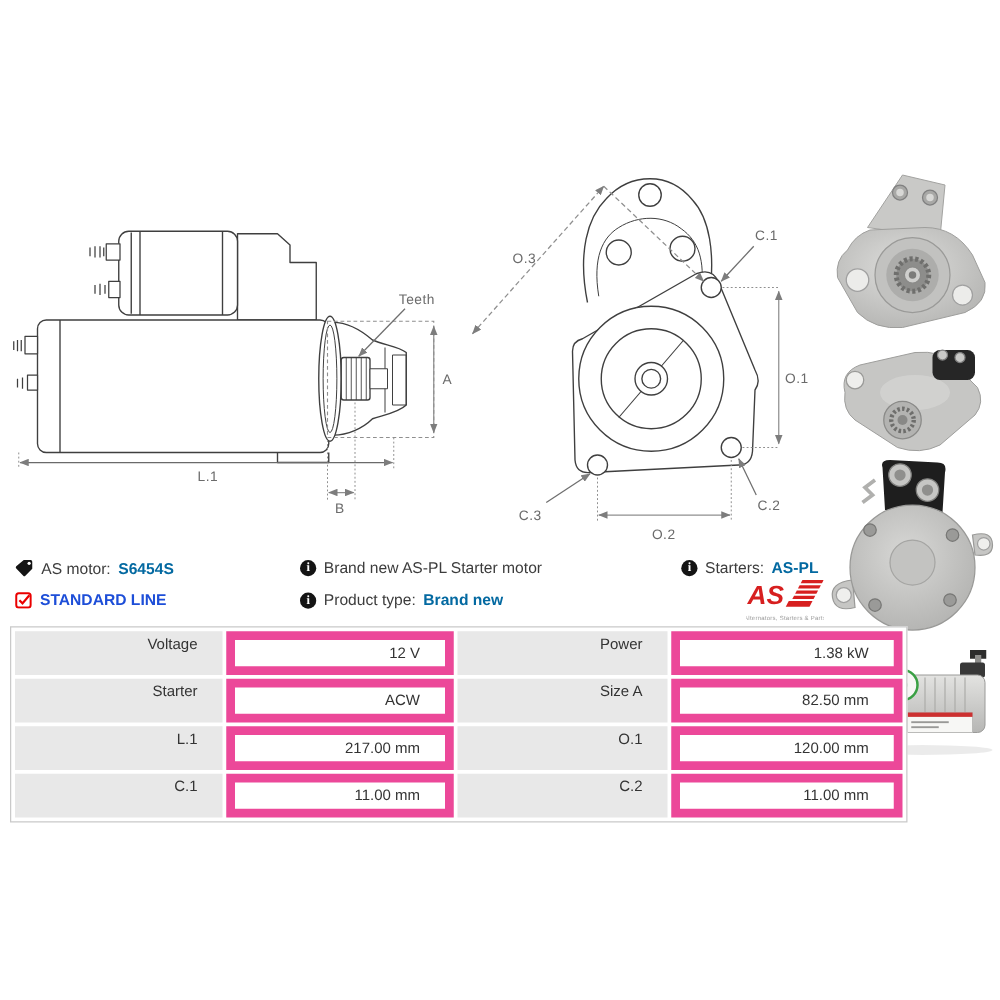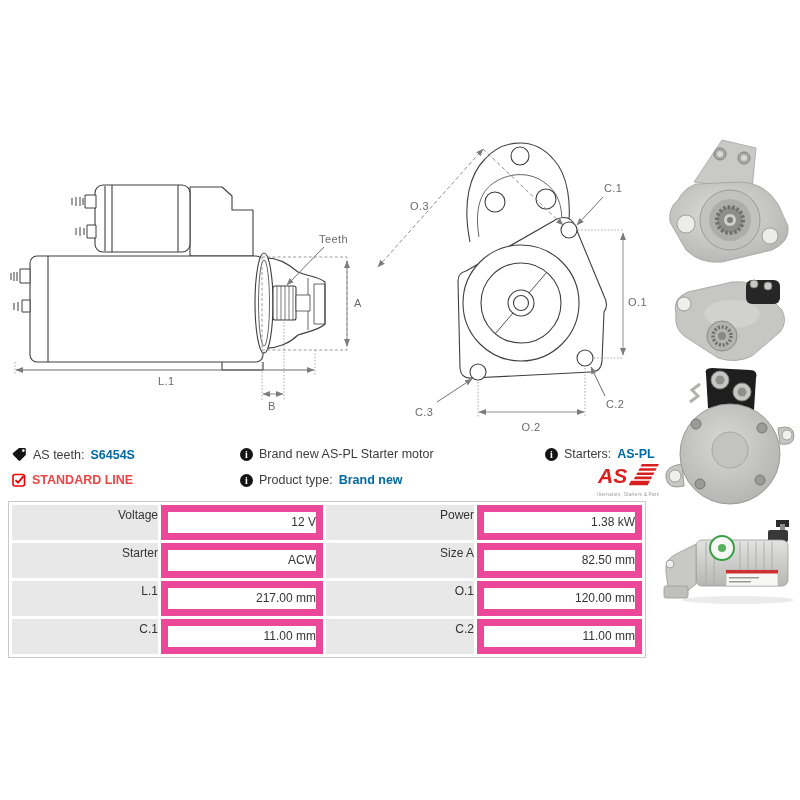--- a/index.html
+++ b/index.html
@@ -4,29 +4,29 @@
 <style>
   html,body{margin:0;padding:0;}
   body{
     width:800px;height:800px;background:#ffffff;position:relative;overflow:hidden;
     font-family:"Liberation Sans",sans-serif;
   }
   .abs{position:absolute;}
   
   .info-item{display:flex;align-items:center;gap:6px;font-size:12.5px;color:#3c3c3c;white-space:nowrap;}
   .info-item .b{font-weight:bold;color:#0369a1;}
-  .red-line{color:#ef4444;font-weight:bold;}
+  .red-line{color:#1d4ed8;font-weight:bold;}
   .info-icon{width:13px;height:13px;border-radius:50%;background:#141414;color:#fff;
     font-family:"Liberation Serif",serif;font-weight:bold;font-size:10px;line-height:13px;
     text-align:center;flex:0 0 13px;}
   
   table.spec{position:absolute;left:8px;top:501px;border-collapse:separate;border-spacing:3px;
     border:1px solid #c9c9c9;background:#fff;}
   table.spec td{font-size:12px;line-height:13px;text-align:right;vertical-align:top;
-    padding:4px 0 2px 8px;height:15px;color:#333;}
+    padding:4px 20px 2px 8px;height:15px;color:#333;}
   td.lbl{background:#e8e8e8;}
   td.val{background:#ffffff;border:7px solid #ec4899;color:#1f1f1f;}
   td.c1{width:138px;} td.c2{width:140px;} td.c3{width:140px;} td.c4{width:143px;}
   
   text.dim{font-family:"Liberation Sans",sans-serif;font-size:11px;fill:#6b6b6b;letter-spacing:.4px;}
 </style>
 </head>
 <body>
 
 <svg class="abs" style="left:8px;top:172px" width="358" height="258" viewBox="0 0 358 258">
@@ -232,21 +232,21 @@
       <rect x="69" y="67" width="22" height="1.5" fill="#999997"></rect>
     </g>
   </svg>
 </div>
 
 <div class="abs info-item" style="left:12px;top:447px">
   <svg width="15" height="15" viewBox="0 0 15 15">
     <path d="M1,6 L7,1 h5.5 a1.3,1.3 0 0 1 1.3,1.3 V8 L8.3,13.6 a1.2,1.2 0 0 1 -1.7,0 L1,7.7 a1.2,1.2 0 0 1 0,-1.7 Z" fill="#141414"></path>
     <circle cx="11.3" cy="3.6" r="1.3" fill="#ffffff"></circle>
   </svg>
-  <span>AS teeth:</span>
+  <span>AS motor:</span>
   <span class="b">S6454S</span>
 </div>
 
 <div class="abs info-item" style="left:240px;top:447px">
   <span class="info-icon">i</span>
   <span>Brand new AS-PL Starter motor</span>
 </div>
 
 <div class="abs info-item" style="left:545px;top:447px">
   <span class="info-icon">i</span>

